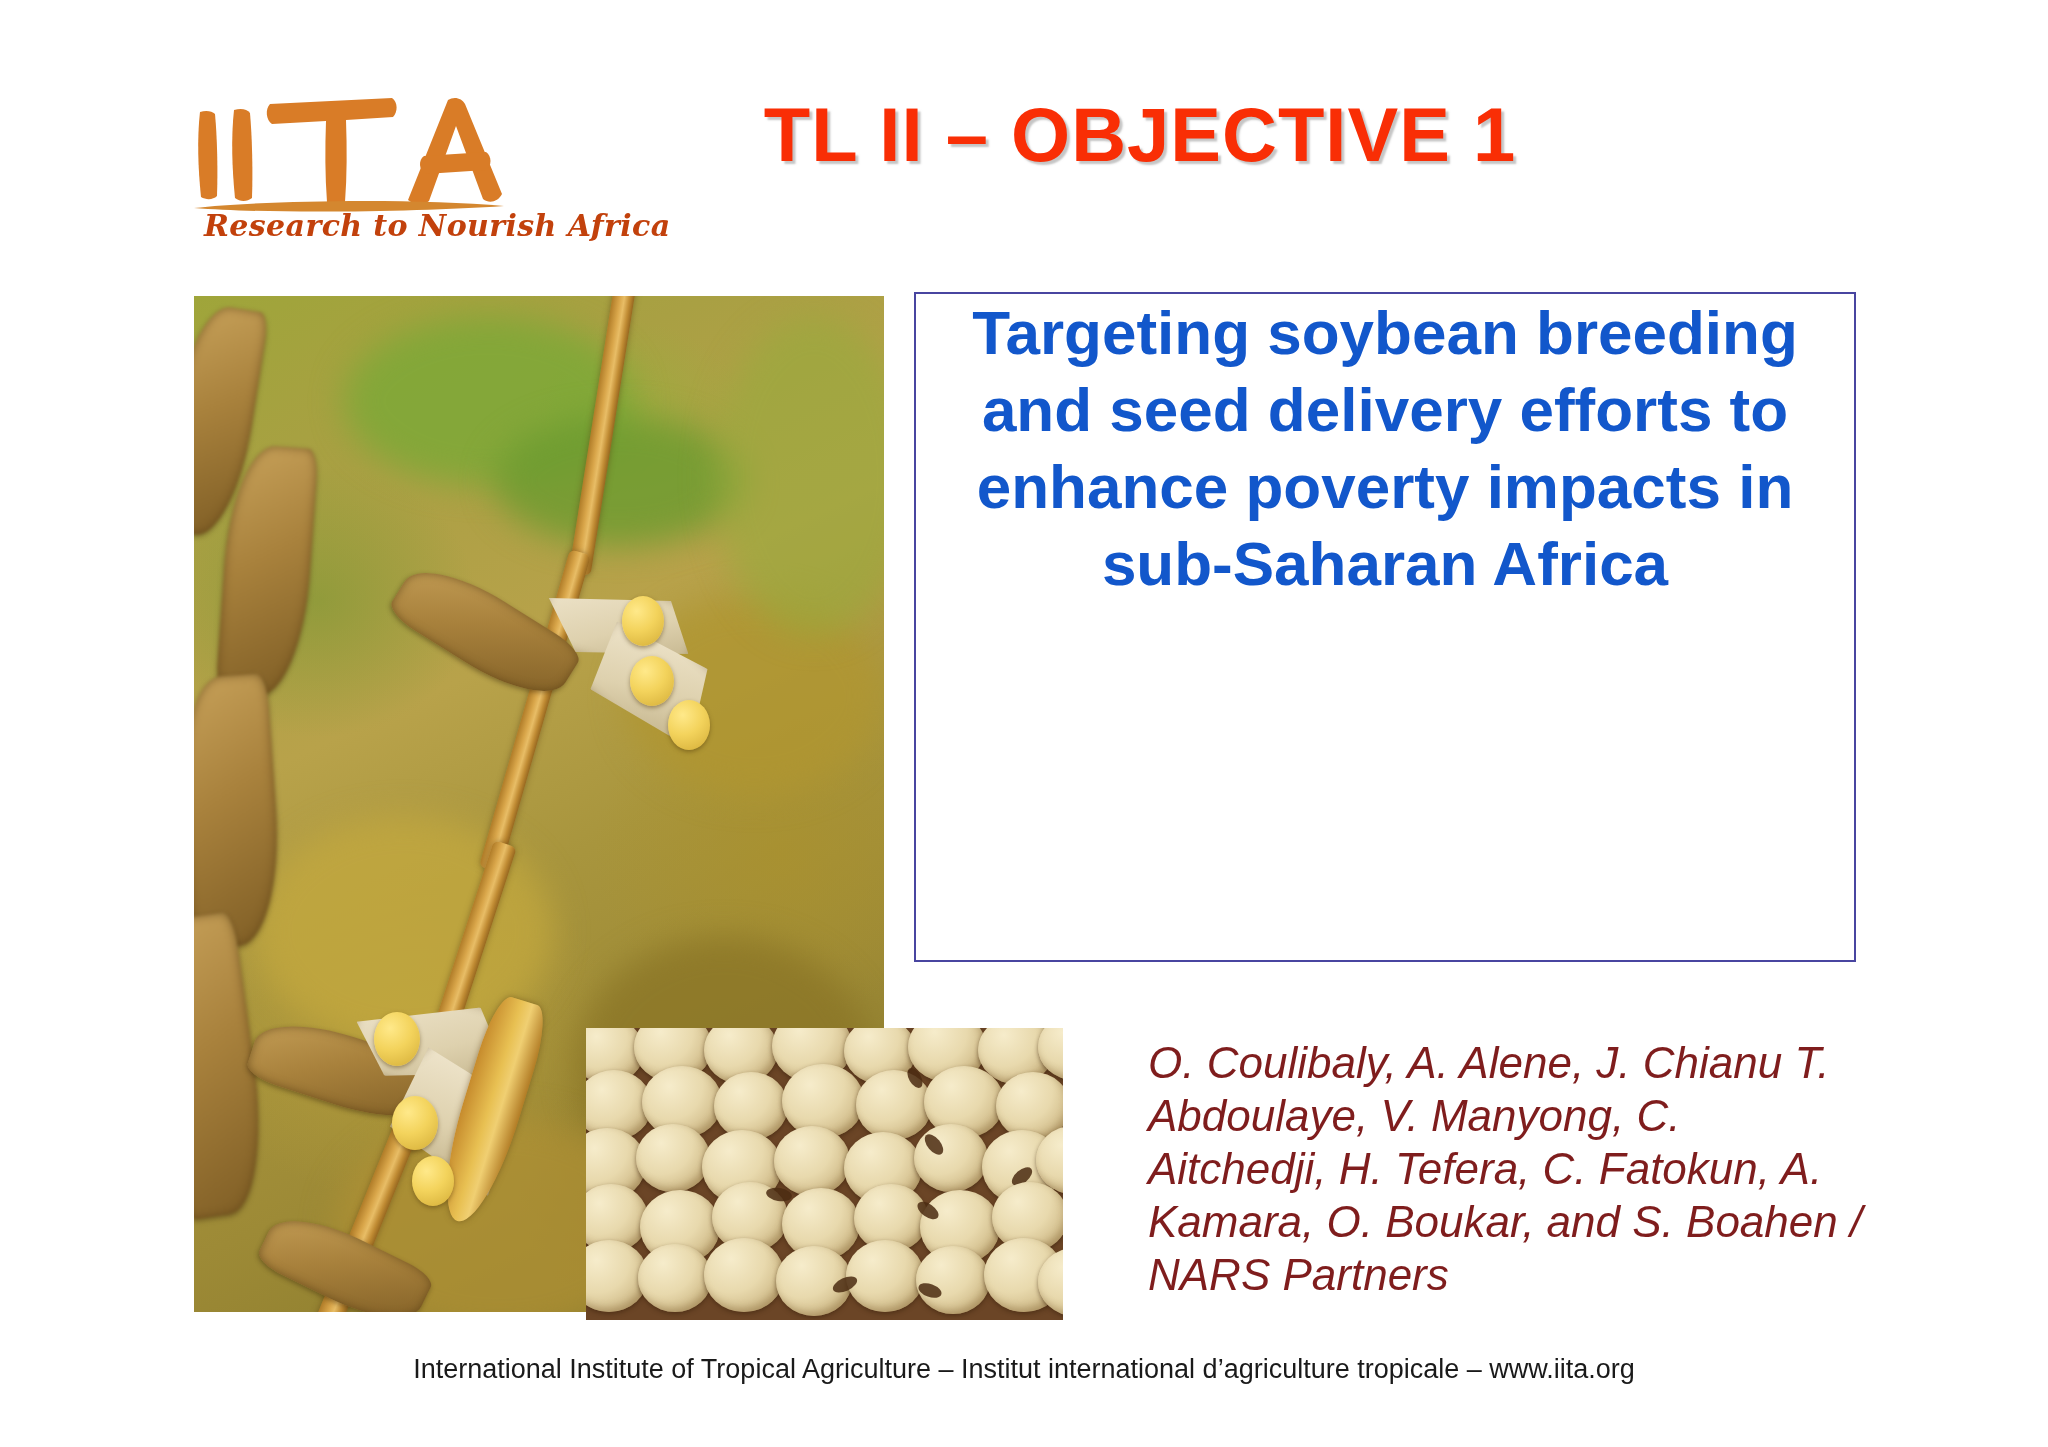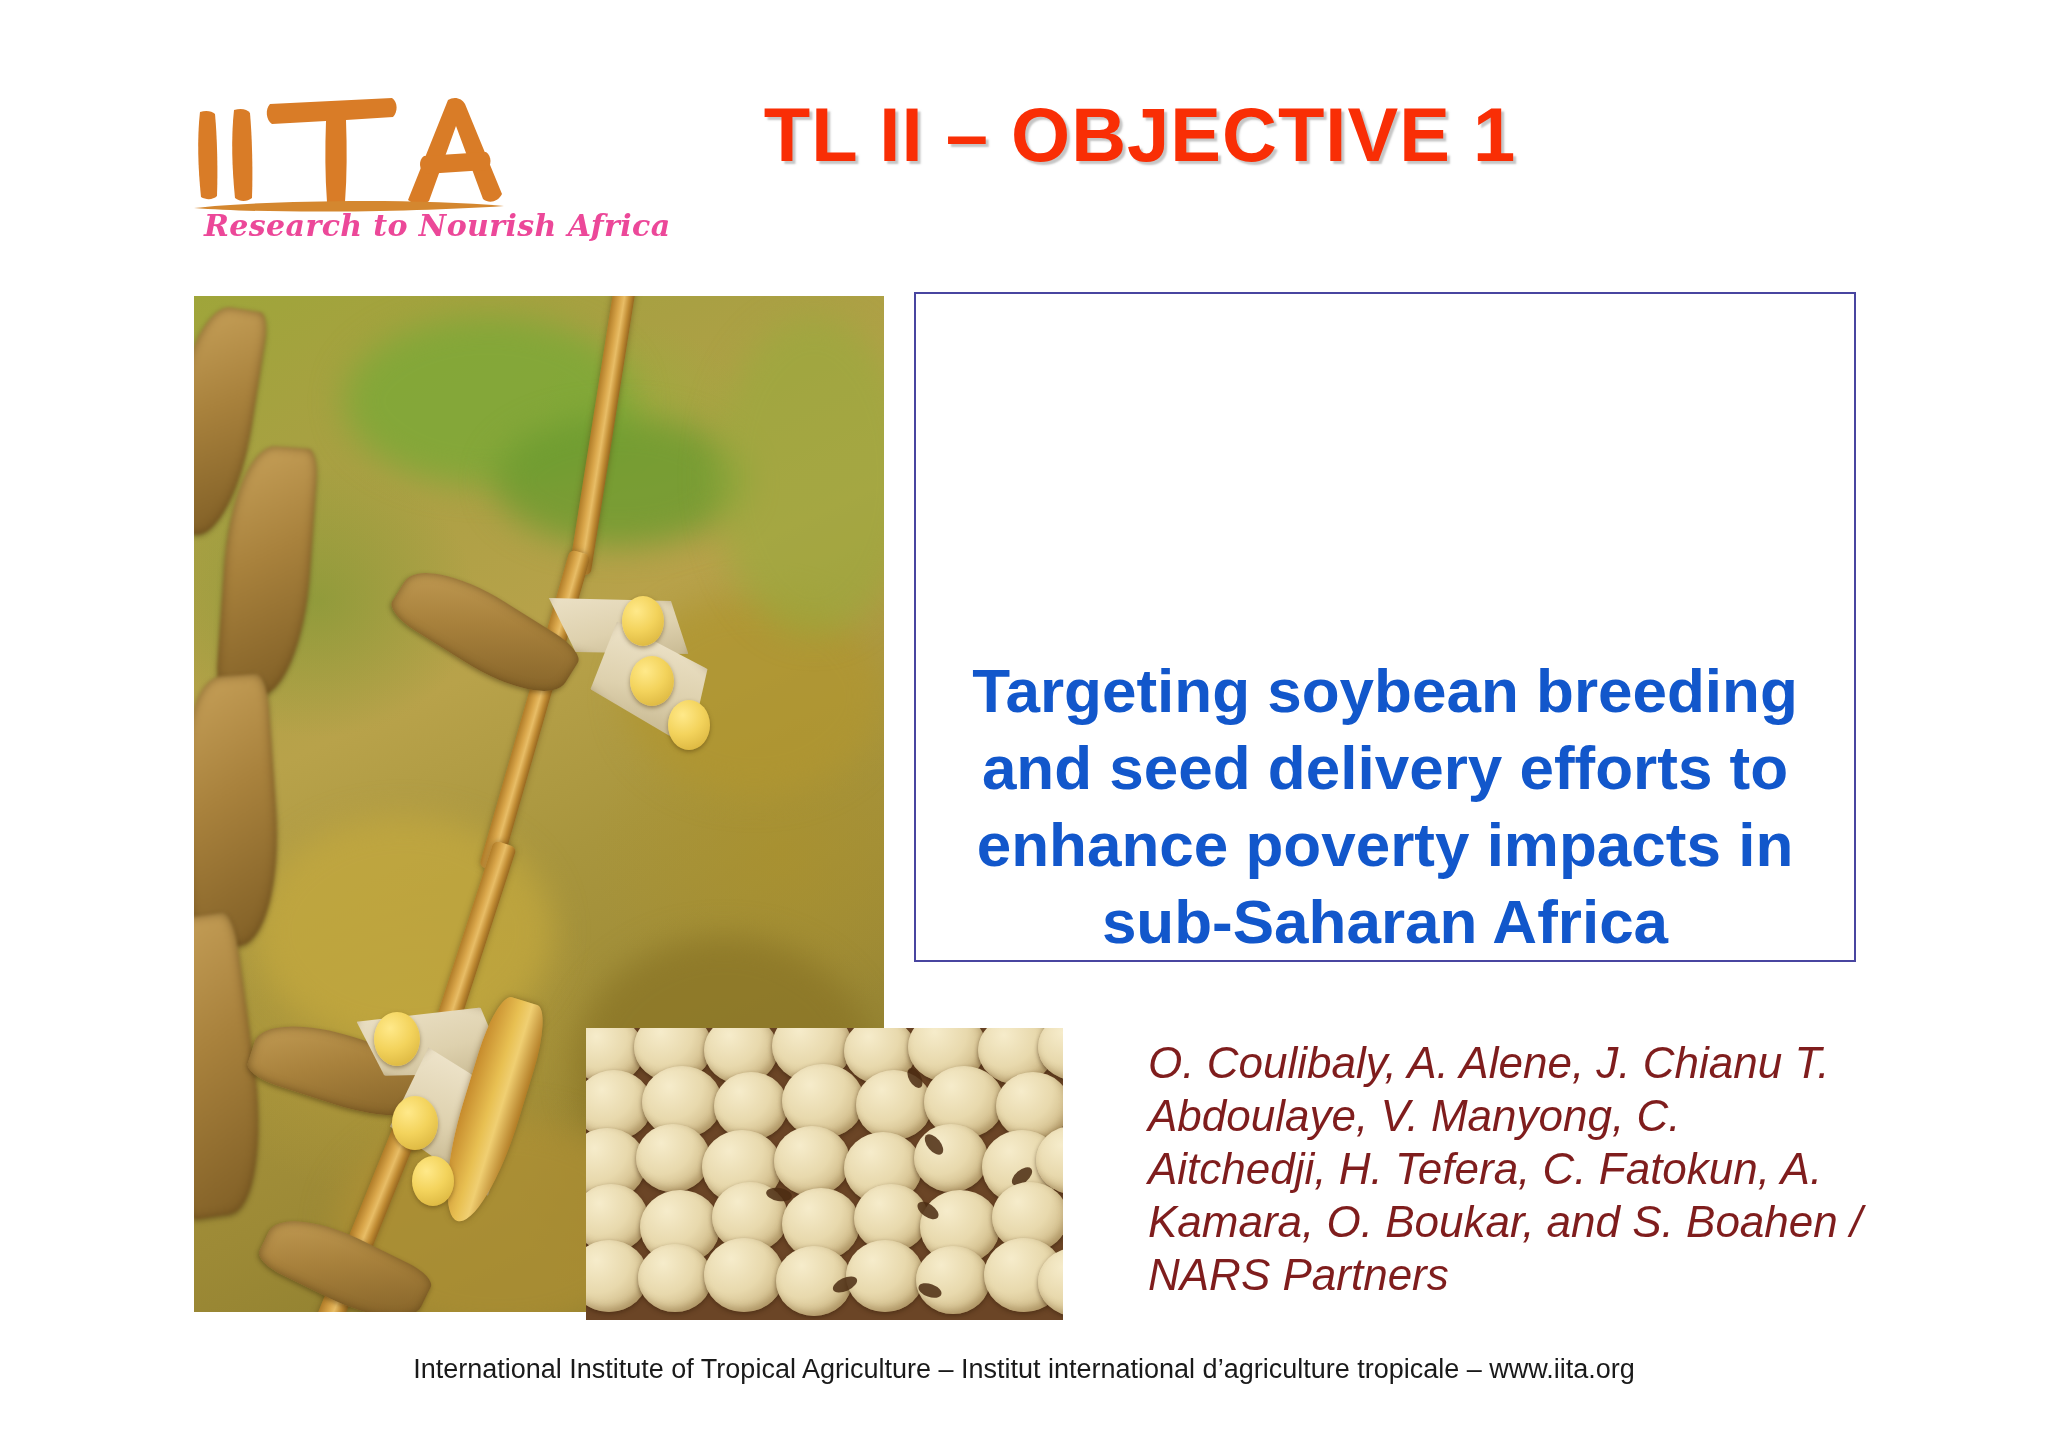--- a/index.html
+++ b/index.html
@@ -37,21 +37,21 @@
   #logo-tagline {
     position: absolute;
     left: 18px;
     top: 112px;
     width: 340px;
     font-family: "DejaVu Serif", serif;
     font-style: italic;
     font-weight: bold;
     font-size: 30px;
     letter-spacing: 0.4px;
-    color: #ec4899;
+    color: #c2410c;
     white-space: nowrap;
   }
 
   
   #header-title {
     position: absolute;
     left: 560px;
     top: 92px;
     width: 1160px;
     text-align: center;
@@ -148,21 +148,21 @@
   #title-box {
     position: absolute;
     left: 914px;
     top: 292px;
     width: 942px;
     height: 670px;
     border: 2px solid #4845A0;
     background: #ffffff;
     box-sizing: border-box;
     display: flex;
-    align-items: flex-end;
+    align-items: flex-start;
     justify-content: center;
   }
   #title-box-text {
     font-family: "Liberation Sans", sans-serif;
     font-weight: bold;
     font-size: 62px;
     line-height: 77px;
     color: #1257CB;
     text-align: center;
     padding: 0 22px;

